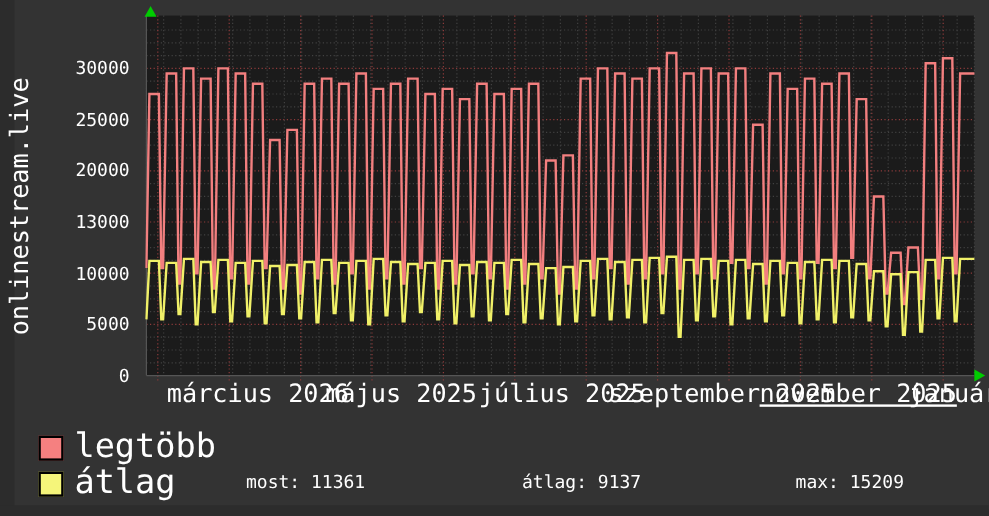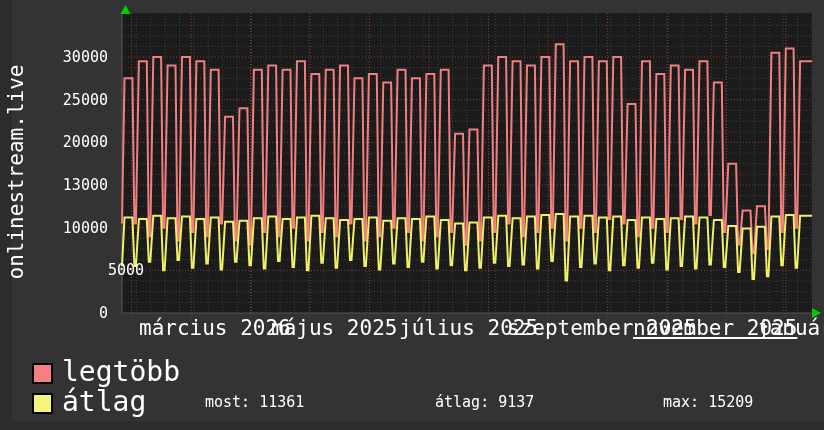--- a/index.html
+++ b/index.html
@@ -137,21 +137,21 @@
     </svg>
 
   <div class="vtitle">onlinestream.live</div>
 
   <div id="yticks">
       <div class="ytick" style="top: 46px;">30000</div>
       <div class="ytick" style="top: 88.6667px;">25000</div>
       <div class="ytick" style="top: 131.333px;">20000</div>
       <div class="ytick" style="top: 174px;">13000</div>
       <div class="ytick" style="top: 216.667px;">10000</div>
-      <div class="ytick" style="top: 259.333px; padding-left: 36px;">5000</div>
+      <div class="ytick" style="top: 259.333px;">5000</div>
       <div class="ytick" style="top: 302px;">0</div>
     </div>
   <div id="xlabels">
       <div class="xlabel" style="left: 139px;">március 2026</div>
       <div class="xlabel" style="left: 271px;">május 2025</div>
       <div class="xlabel" style="left: 387px; margin-left: 12px;">július 2025</div>
       <div class="xlabel" style="left: 507px;">szeptember 2025</div>
       <div class="xlabel" style="left: 633px; text-decoration: underline;">november 2025</div>
       <div class="xlabel" style="left: 757px;">január 2026</div>
     </div>

